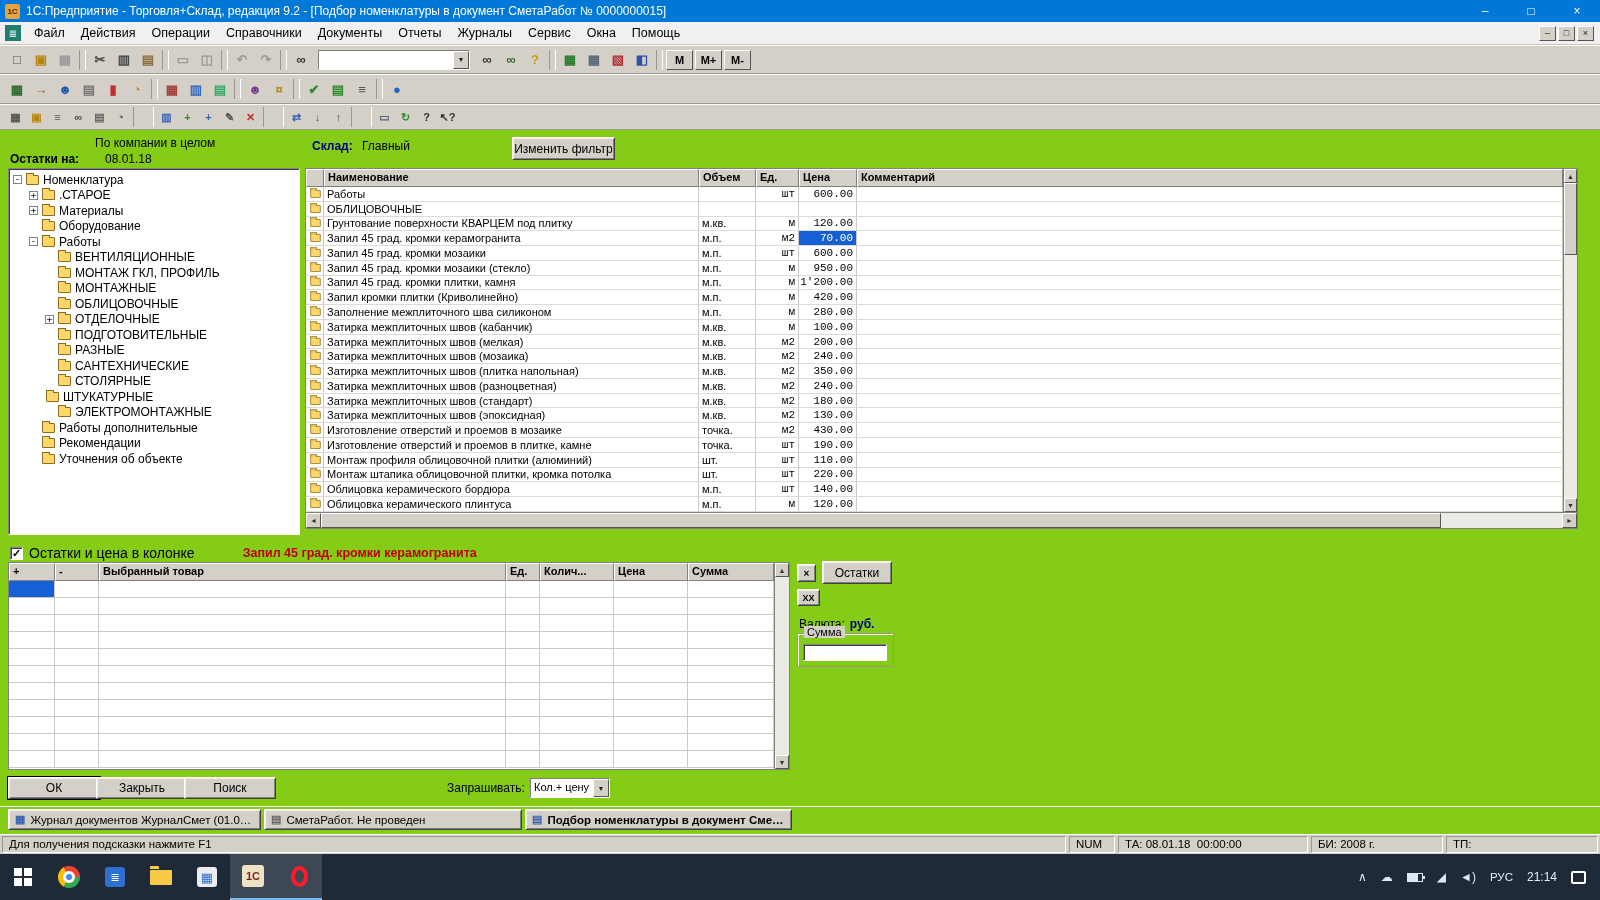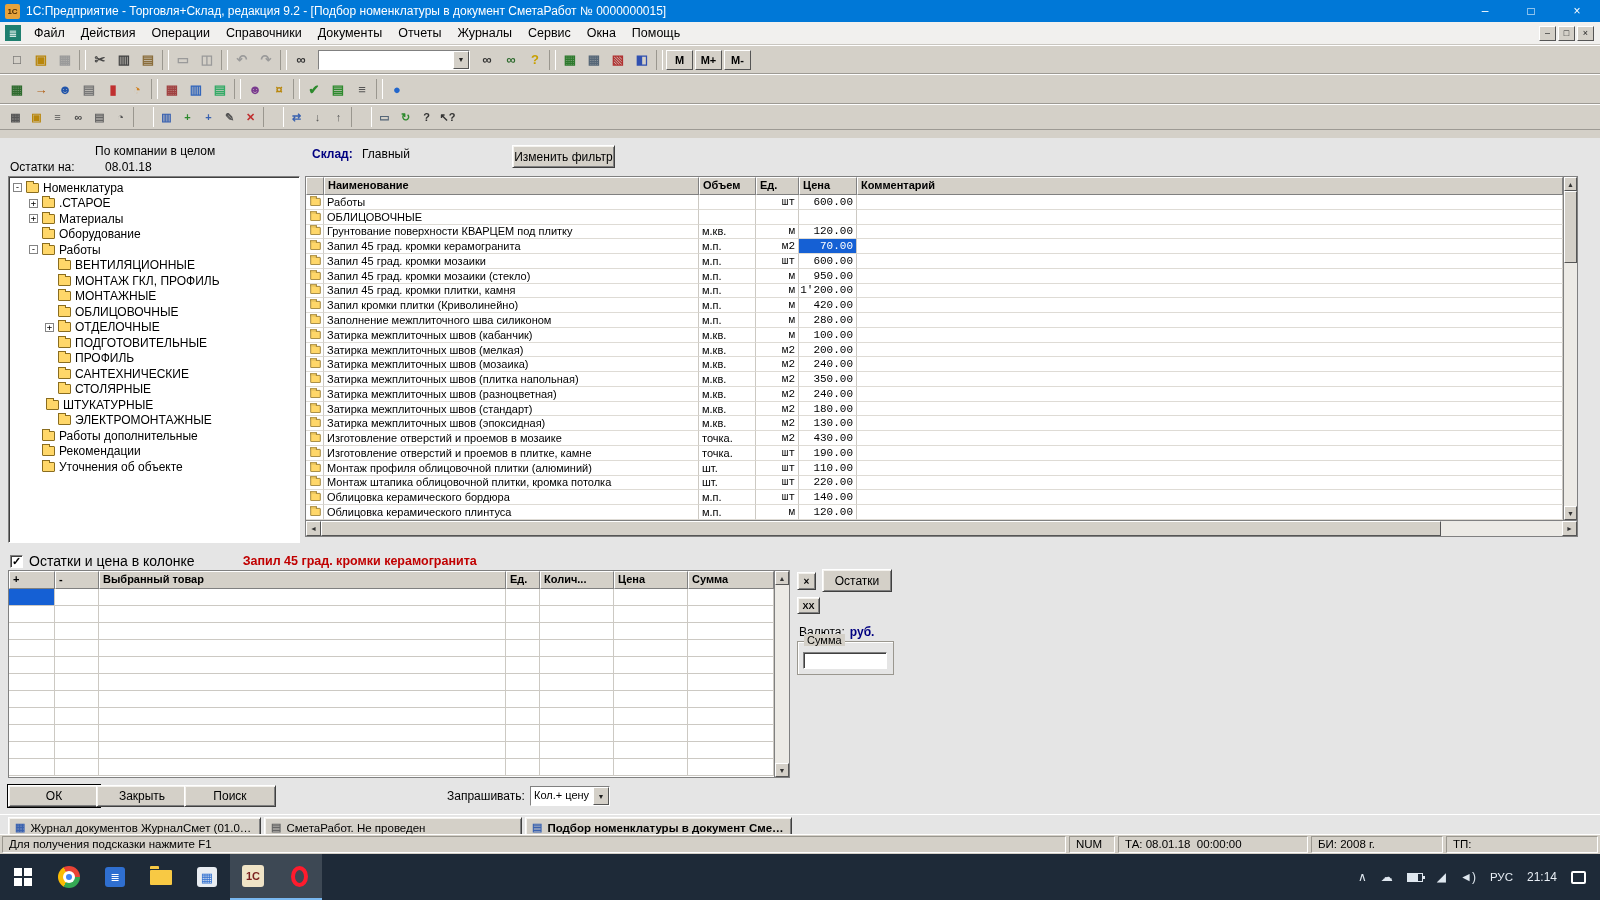--- a/index.html
+++ b/index.html
@@ -29,24 +29,24 @@
   .tgroup{display:flex;align-items:center;}
   .ti{width:24px;height:22px;display:flex;align-items:center;justify-content:center;font-size:13px;font-weight:bold;flex:none;}
   #tb3 .ti{width:21px;height:20px;font-size:11px;}
   .ti[data-name="sep"]{width:7px;height:20px;border-left:1px solid #9a978f;border-right:1px solid #fff;margin:0 2px;}
   .ti[data-name^="memory"]{border:1px solid;border-color:#fff #555 #555 #fff;background:#d4d0c8;width:27px;height:20px;font-size:11px;margin:0 1px;}
   .tcombo{width:152px;height:20px;background:#fff;border:1px solid;border-color:#808080 #fff #fff #808080;display:flex;margin:0 5px;align-items:stretch;}
   .tcombo .cval{flex:1;font-size:11px;padding:2px 3px;white-space:nowrap;overflow:hidden;}
   .combo-btn{width:16px;background:#d4d0c8;border:1px solid;border-color:#fff #555 #555 #fff;font-size:7px;display:flex;align-items:center;justify-content:center;color:#222;flex:none;}
 
   
-  .client{position:absolute;top:130px;left:0;right:0;height:704px;background:#e5e5e5;margin-top:8px;}
+  .client{position:absolute;top:130px;left:0;right:0;height:704px;background:#84cc16;}
   .lbl{position:absolute;font-size:12px;white-space:nowrap;}
   #company-label{left:95px;top:6px;}
-  #ost-label{left:10px;top:22px;font-weight:normal;}
+  #ost-label{left:10px;top:22px;font-weight:bold;}
   #ost-date{left:105px;top:22px;}
   #wh-label{left:312px;top:9px;font-weight:bold;color:#000080;}
   #wh-value{left:362px;top:9px;}
   .raised{background:#d4d0c8;border:1px solid;border-color:#fff #404040 #404040 #fff;box-shadow:inset 1px 1px 0 #f4f2ee,inset -1px -1px 0 #808080;}
   .filter-btn{position:absolute;left:512px;top:7px;width:103px;height:23px;font-size:12px;display:flex;align-items:center;justify-content:center;}
 
   
   .tree-box{position:absolute;left:8px;top:38px;width:292px;height:367px;background:#fff;border:1px solid;border-color:#808080 #fff #fff #808080;box-shadow:inset 1px 1px 0 #404040;overflow:hidden;padding-top:3px;}
   .tree-row{display:flex;align-items:center;height:15.5px;font-size:12px;white-space:nowrap;}
   .expander{width:9px;height:9px;border:1px solid #848484;background:#fff;font-size:9px;line-height:7px;text-align:center;margin-right:3px;flex:none;font-family:"DejaVu Sans Mono",monospace;}
@@ -367,21 +367,21 @@
 
         <div class="tree-row" data-name="tree-node" style="padding-left: 36px;">
           <span class="expander" data-name="tree-expander-icon"></span>
           <span class="folder" data-name="folder-icon"></span>
           <span class="tree-label" data-name="tree-node-label">ПОДГОТОВИТЕЛЬНЫЕ</span>
         </div>
 
         <div class="tree-row" data-name="tree-node" style="padding-left: 36px;">
           <span class="expander" data-name="tree-expander-icon"></span>
           <span class="folder" data-name="folder-icon"></span>
-          <span class="tree-label" data-name="tree-node-label">ПРОФИЛЬ</span>
+          <span class="tree-label" data-name="tree-node-label">РАЗНЫЕ</span>
         </div>
 
         <div class="tree-row" data-name="tree-node" style="padding-left: 36px;">
           <span class="expander" data-name="tree-expander-icon"></span>
           <span class="folder" data-name="folder-icon"></span>
           <span class="tree-label" data-name="tree-node-label">САНТЕХНИЧЕСКИЕ</span>
         </div>
 
         <div class="tree-row" data-name="tree-node" style="padding-left: 36px;">
           <span class="expander" data-name="tree-expander-icon"></span>

